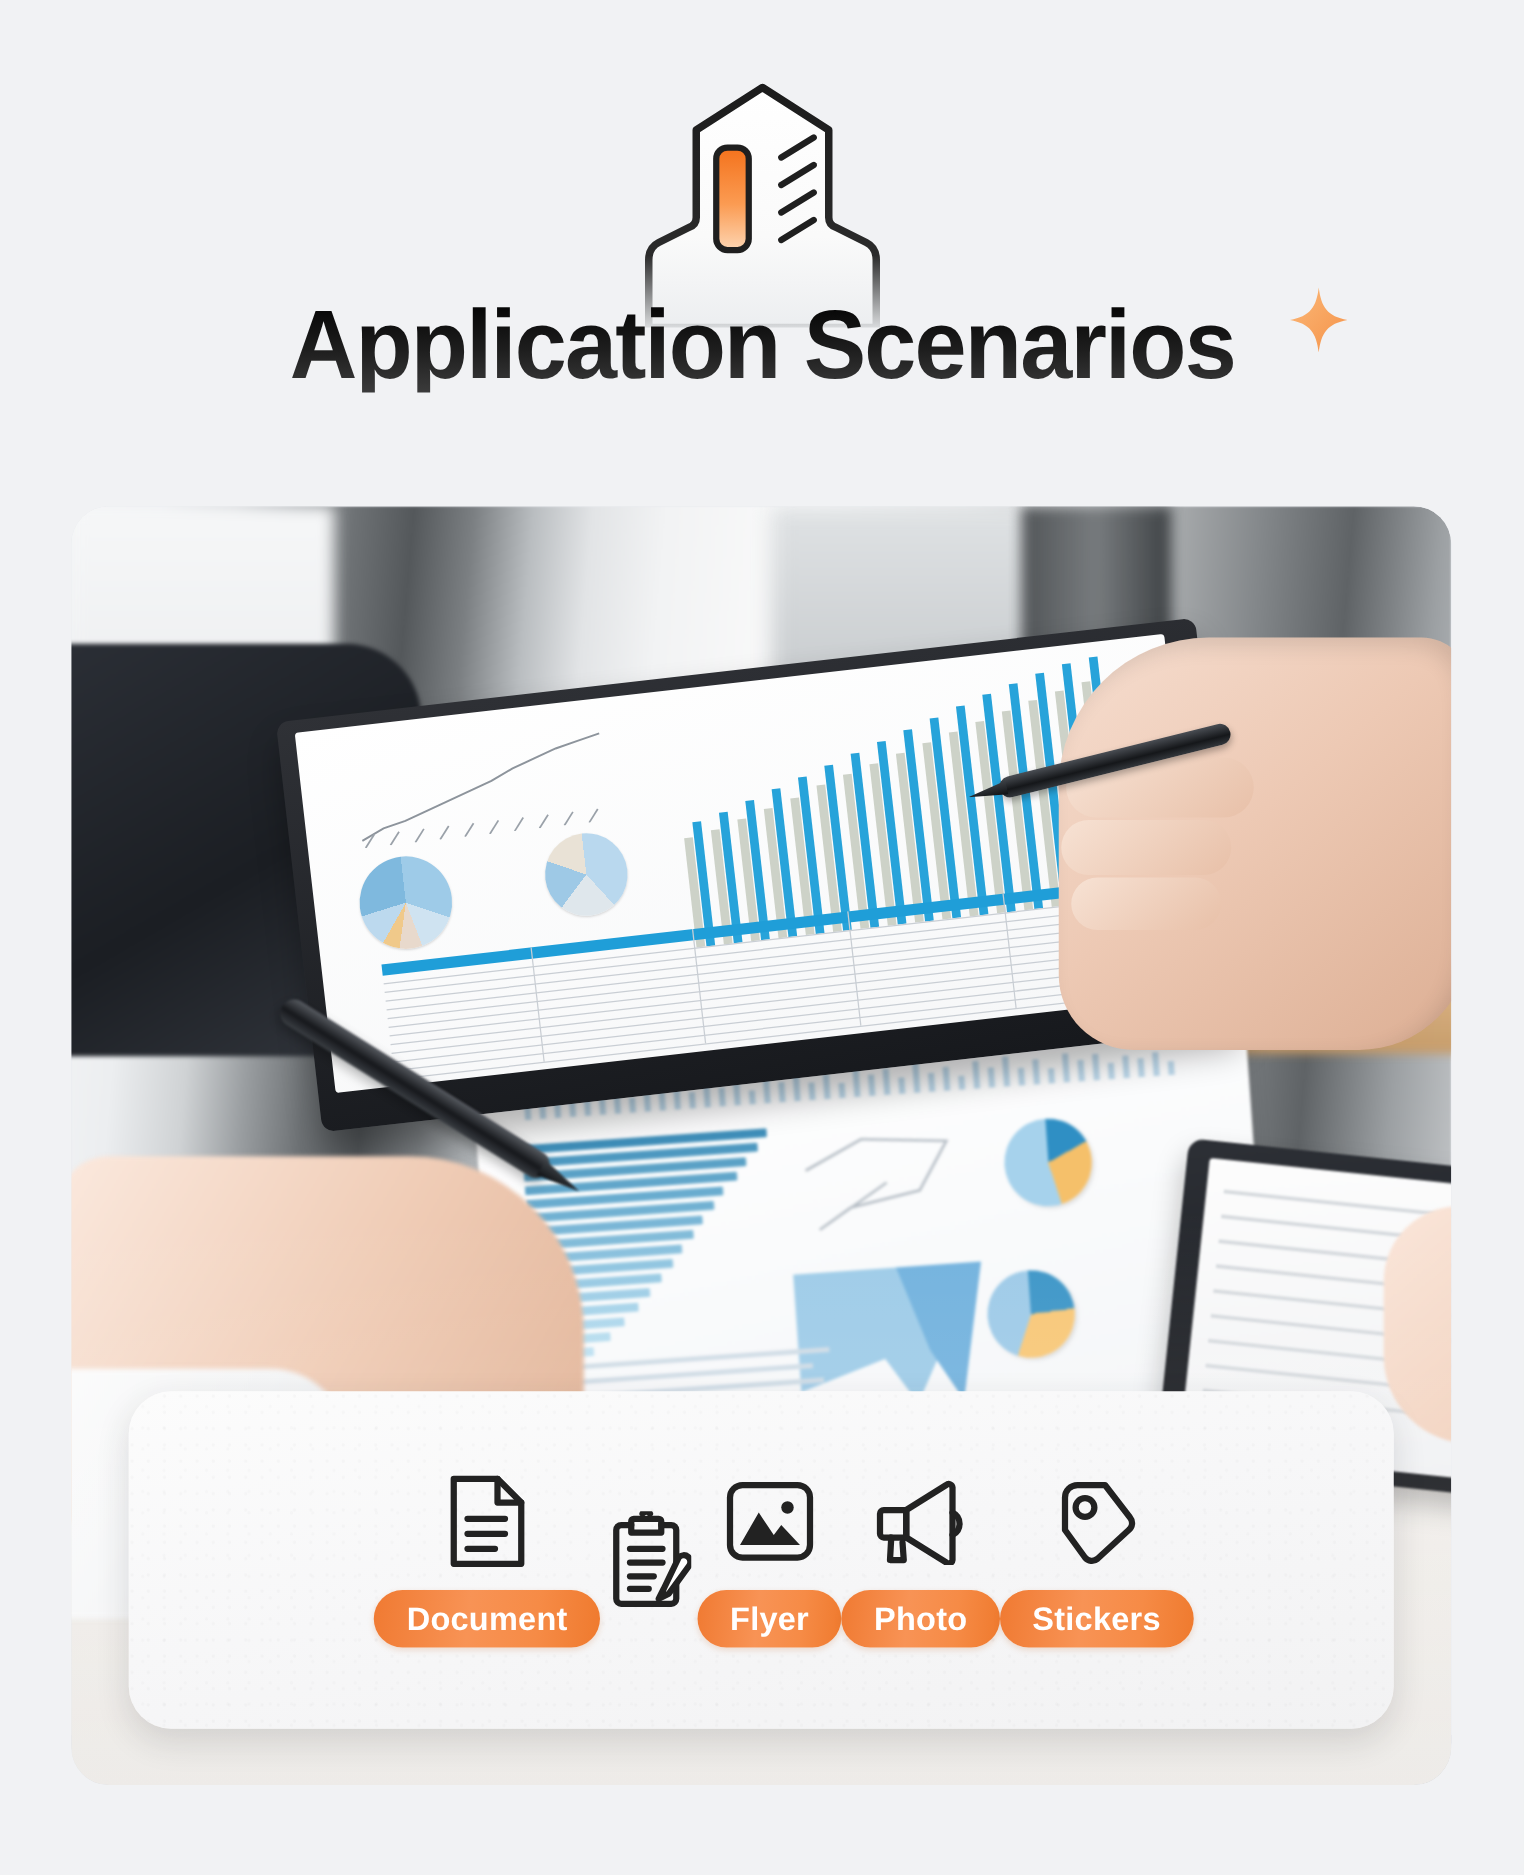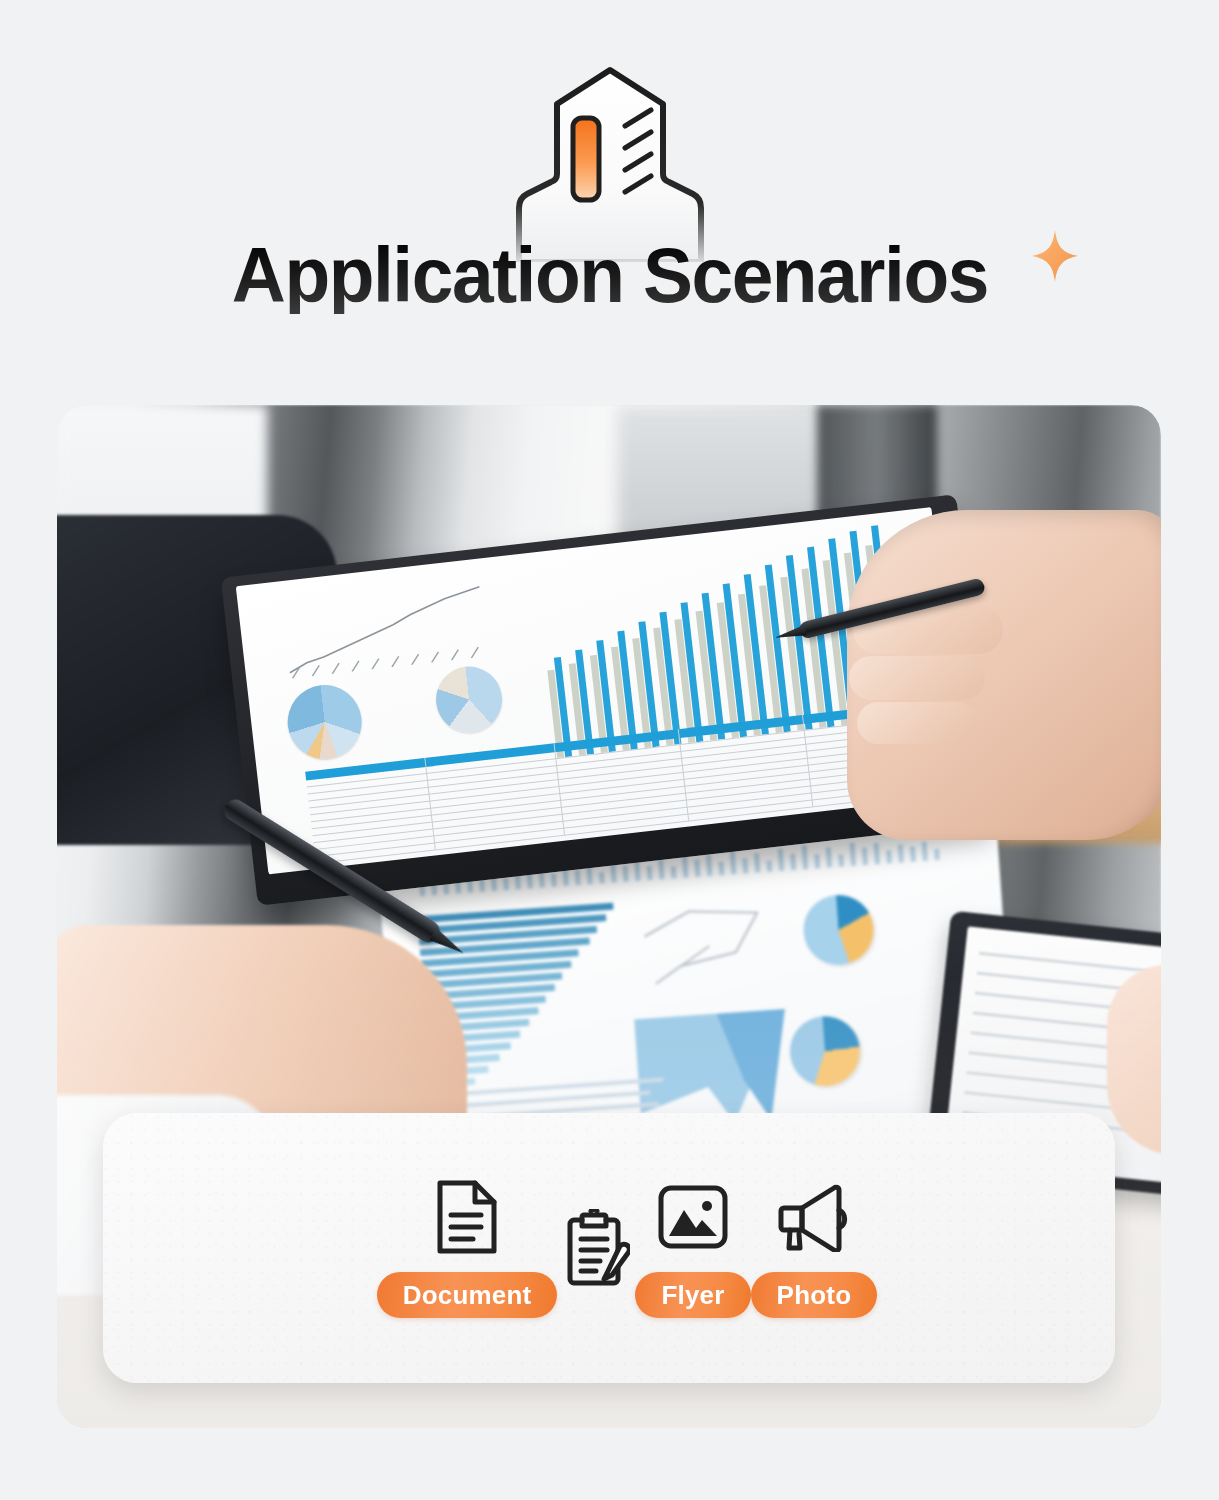--- a/index.html
+++ b/index.html
@@ -783,17 +783,27 @@
           <svg viewBox="0 0 76 70" width="76" height="70" fill="none" stroke="#222" stroke-width="5" stroke-linejoin="round" stroke-linecap="round">
             <path d="M8 26 H26 V48 H8 A3 3 0 0 1 5 45 V29 A3 3 0 0 1 8 26 Z"></path>
             <path d="M26 26 L58 6 A3 3 0 0 1 63 8 V66 A3 3 0 0 1 58 68 L26 48 Z"></path>
             <path d="M63 28 A10 10 0 0 1 63 46"></path>
             <path d="M14 48 L13 66 H24 L23 52"></path>
           </svg>
         </div>
         <span class="scenario-pill">Photo</span>
       </div>
 
+      <div class="scenario-item">
+        <div class="scenario-icon">
+          <svg viewBox="0 0 70 74" width="70" height="74" fill="none" stroke="#222" stroke-width="5" stroke-linejoin="round">
+            <path d="M10 18 A10 10 0 0 1 20 8 L42 8 L62 34 A7 7 0 0 1 61 44 L36 67
+                     A7 7 0 0 1 26 66 L10 44 Z"></path>
+            <circle cx="26" cy="26" r="7.5"></circle>
+          </svg>
+        </div>
+        <span class="scenario-pill">Stickers</span>
+      </div>
 
     </div>
   </div>
 
 </div>
 
 </body></html>

